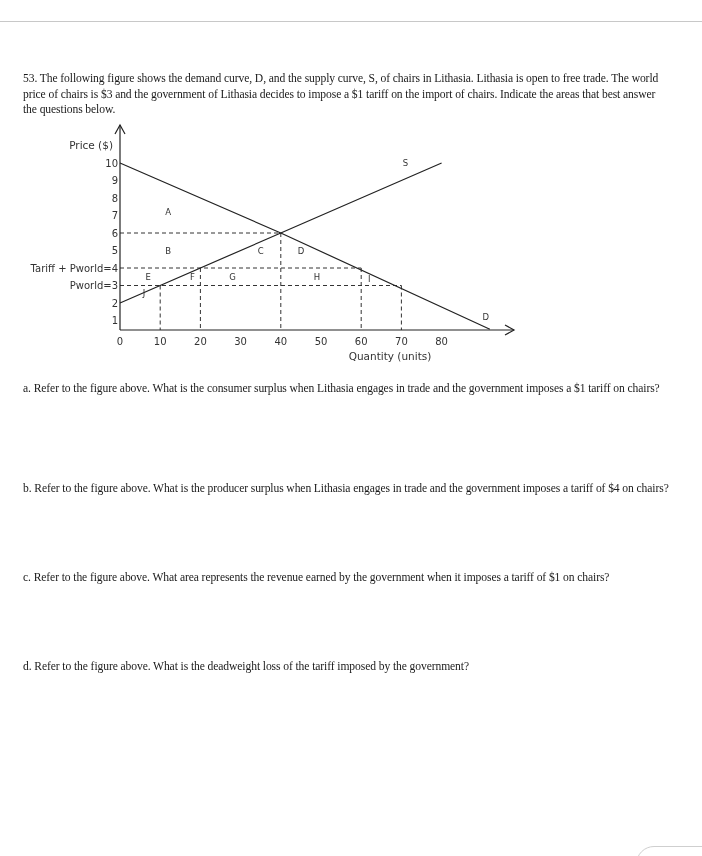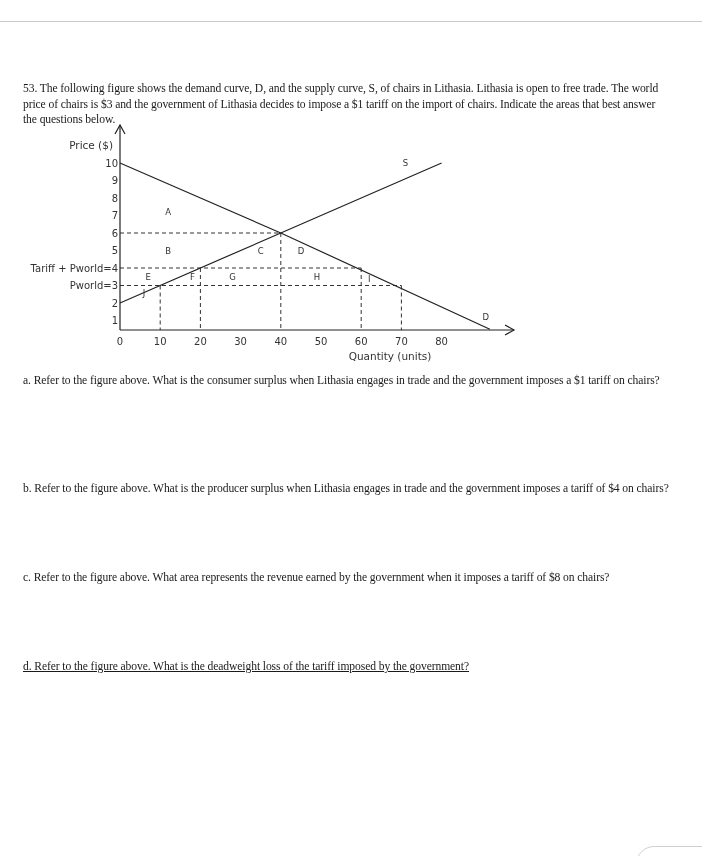--- a/index.html
+++ b/index.html
@@ -1,26 +1,26 @@
 <!DOCTYPE html>
 <html><head>
 <meta charset="utf-8">
 <style>
   html, body { margin: 0; padding: 0; }
   body {
     width: 702px; height: 856px; background: #ffffff; position: relative; overflow: hidden;
     font-family: "Liberation Serif", serif; color: #1a1a1a;
   }
   .topbar { position: absolute; left: 0; top: 0; width: 702px; height: 21px; background: #ffffff; border-bottom: 1px solid #c8c8c8; }
-  .intro { position: absolute; left: 23px; top: 81px; width: 640px; font-size: 11.6px; line-height: 15.5px; letter-spacing: -0.1px; }
+  .intro { position: absolute; left: 23px; top: 71px; width: 640px; font-size: 11.6px; line-height: 15.5px; letter-spacing: -0.1px; }
   .q { position: absolute; left: 23px; width: 650px; font-size: 11.6px; line-height: 15.5px; letter-spacing: -0.1px; }
-  #qa { top: 373px; }
+  #qa { top: 381px; }
   #qb { top: 481px; }
   #qc { top: 570px; }
-  #qd { top: 659px; text-decoration: underline; }
+  #qd { top: 659px; }
   svg#fig { position: absolute; left: 0; top: 115px; }
   svg text { font-family: "DejaVu Sans", sans-serif; fill: #333; }
   .corner { position: absolute; left: 636px; top: 846px; width: 90px; height: 30px; border: 1px solid #cfcfcf; border-radius: 18px 0 0 0; background: #fff; }
 </style>
 </head>
 <body>
 
 <div class="topbar"></div>
 
 <div class="intro" id="intro">53. The following figure shows the demand curve, D, and the supply curve, S, of chairs in Lithasia. Lithasia is open to free trade. The world price of chairs is $3 and the government of Lithasia decides to impose a $1 tariff on the import of chairs.   Indicate the areas that best answer the questions below.</div>
@@ -80,16 +80,16 @@
       <text x="316.98" y="164.75" font-size="8.5" text-anchor="middle">H</text>
       <text x="369.24" y="166.5" font-size="8.5" text-anchor="middle">I</text>
       <text x="144.12" y="180.5" font-size="8.5" text-anchor="middle">J</text>
       <text x="405.41999999999996" y="51" font-size="8.5" text-anchor="middle">S</text>
       <text x="485.81999999999994" y="205" font-size="8.5" text-anchor="middle">D</text>
     </g>
 </svg>
 
 <div class="q" id="qa">a. Refer to the figure above. What is the consumer surplus when Lithasia engages in trade and the government imposes a $1 tariff on chairs?</div>
 <div class="q" id="qb">b. Refer to the figure above. What is the producer surplus when Lithasia engages in trade and the government imposes a tariff of $4 on chairs?</div>
-<div class="q" id="qc">c. Refer to the figure above. What area represents the revenue earned by the government when it imposes a tariff of $8 on chairs?</div>
+<div class="q" id="qc">c. Refer to the figure above. What area represents the revenue earned by the government when it imposes a tariff of $1 on chairs?</div>
 <div class="q" id="qd">d. Refer to the figure above. What is the deadweight loss of the tariff imposed by the government?</div>
 
 <div class="corner"></div>
 
 </body></html>

